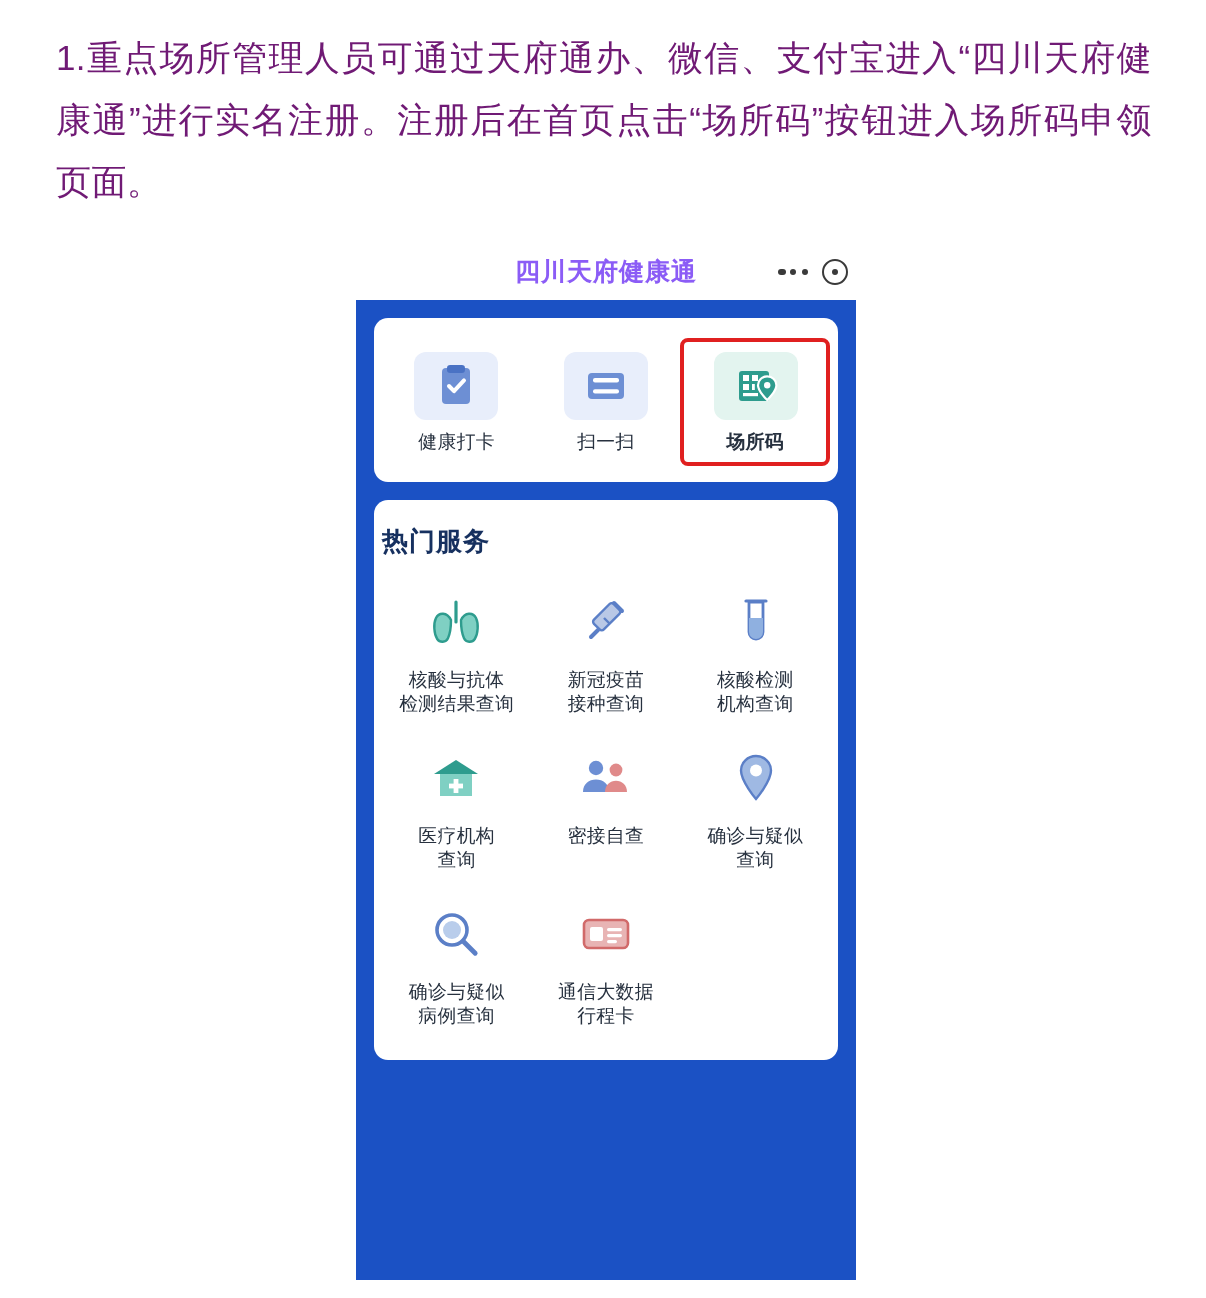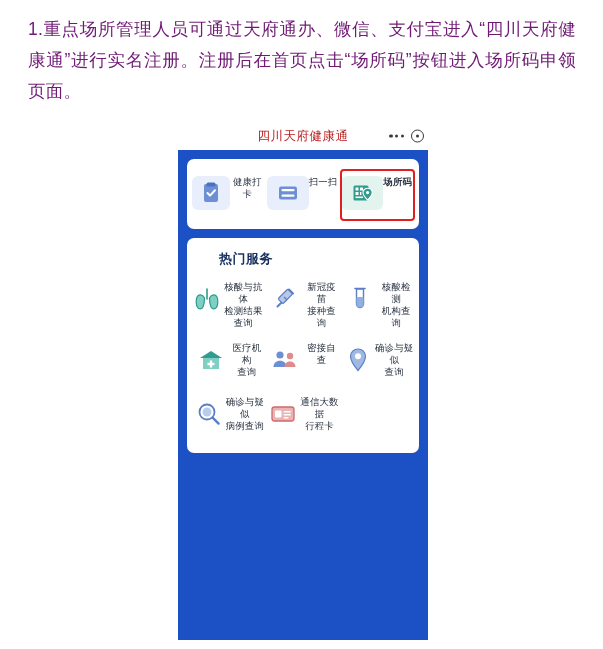--- a/index.html
+++ b/index.html
@@ -40,22 +40,22 @@
   #phone-header {
     position: relative;
     height: 28px;
     display: flex;
     align-items: center;
     justify-content: center;
     background: #ffffff;
   }
   #phone-title {
     font-size: 12.5px;
-    font-weight: normal;
-    color: #b91c1c;
+    font-weight: bold;
+    color: #8b5cf6;
     letter-spacing: 0.5px;
   }
   #header-controls {
     position: absolute;
     right: 4px;
     top: 50%;
     transform: translateY(-50%);
     display: flex;
     align-items: center;
     gap: 7px;
@@ -108,33 +108,34 @@
     padding: 10px 4px 8px 4px;
     margin-bottom: 9px;
   }
   #card-bottom {
     padding: 12px 4px 10px 4px;
   }
   #hot-title {
     font-size: 13px;
     font-weight: bold;
     color: #16305f;
-    margin: 0 0 6px 28px;
+    margin: 0 0 6px 0;
     letter-spacing: 0.5px;
   }
 
   .grid {
     display: flex;
     flex-wrap: wrap;
   }
   .cell {
     width: 33.333%;
     box-sizing: border-box;
     display: flex;
-    flex-direction: row;
+    flex-direction: column;
+    align-items: center;
     padding: 7px 1px 6px 1px;
     position: relative;
   }
   .cell .tile {
     width: 42px;
     height: 34px;
     border-radius: 6px;
     display: flex;
     align-items: center;
     justify-content: center;

